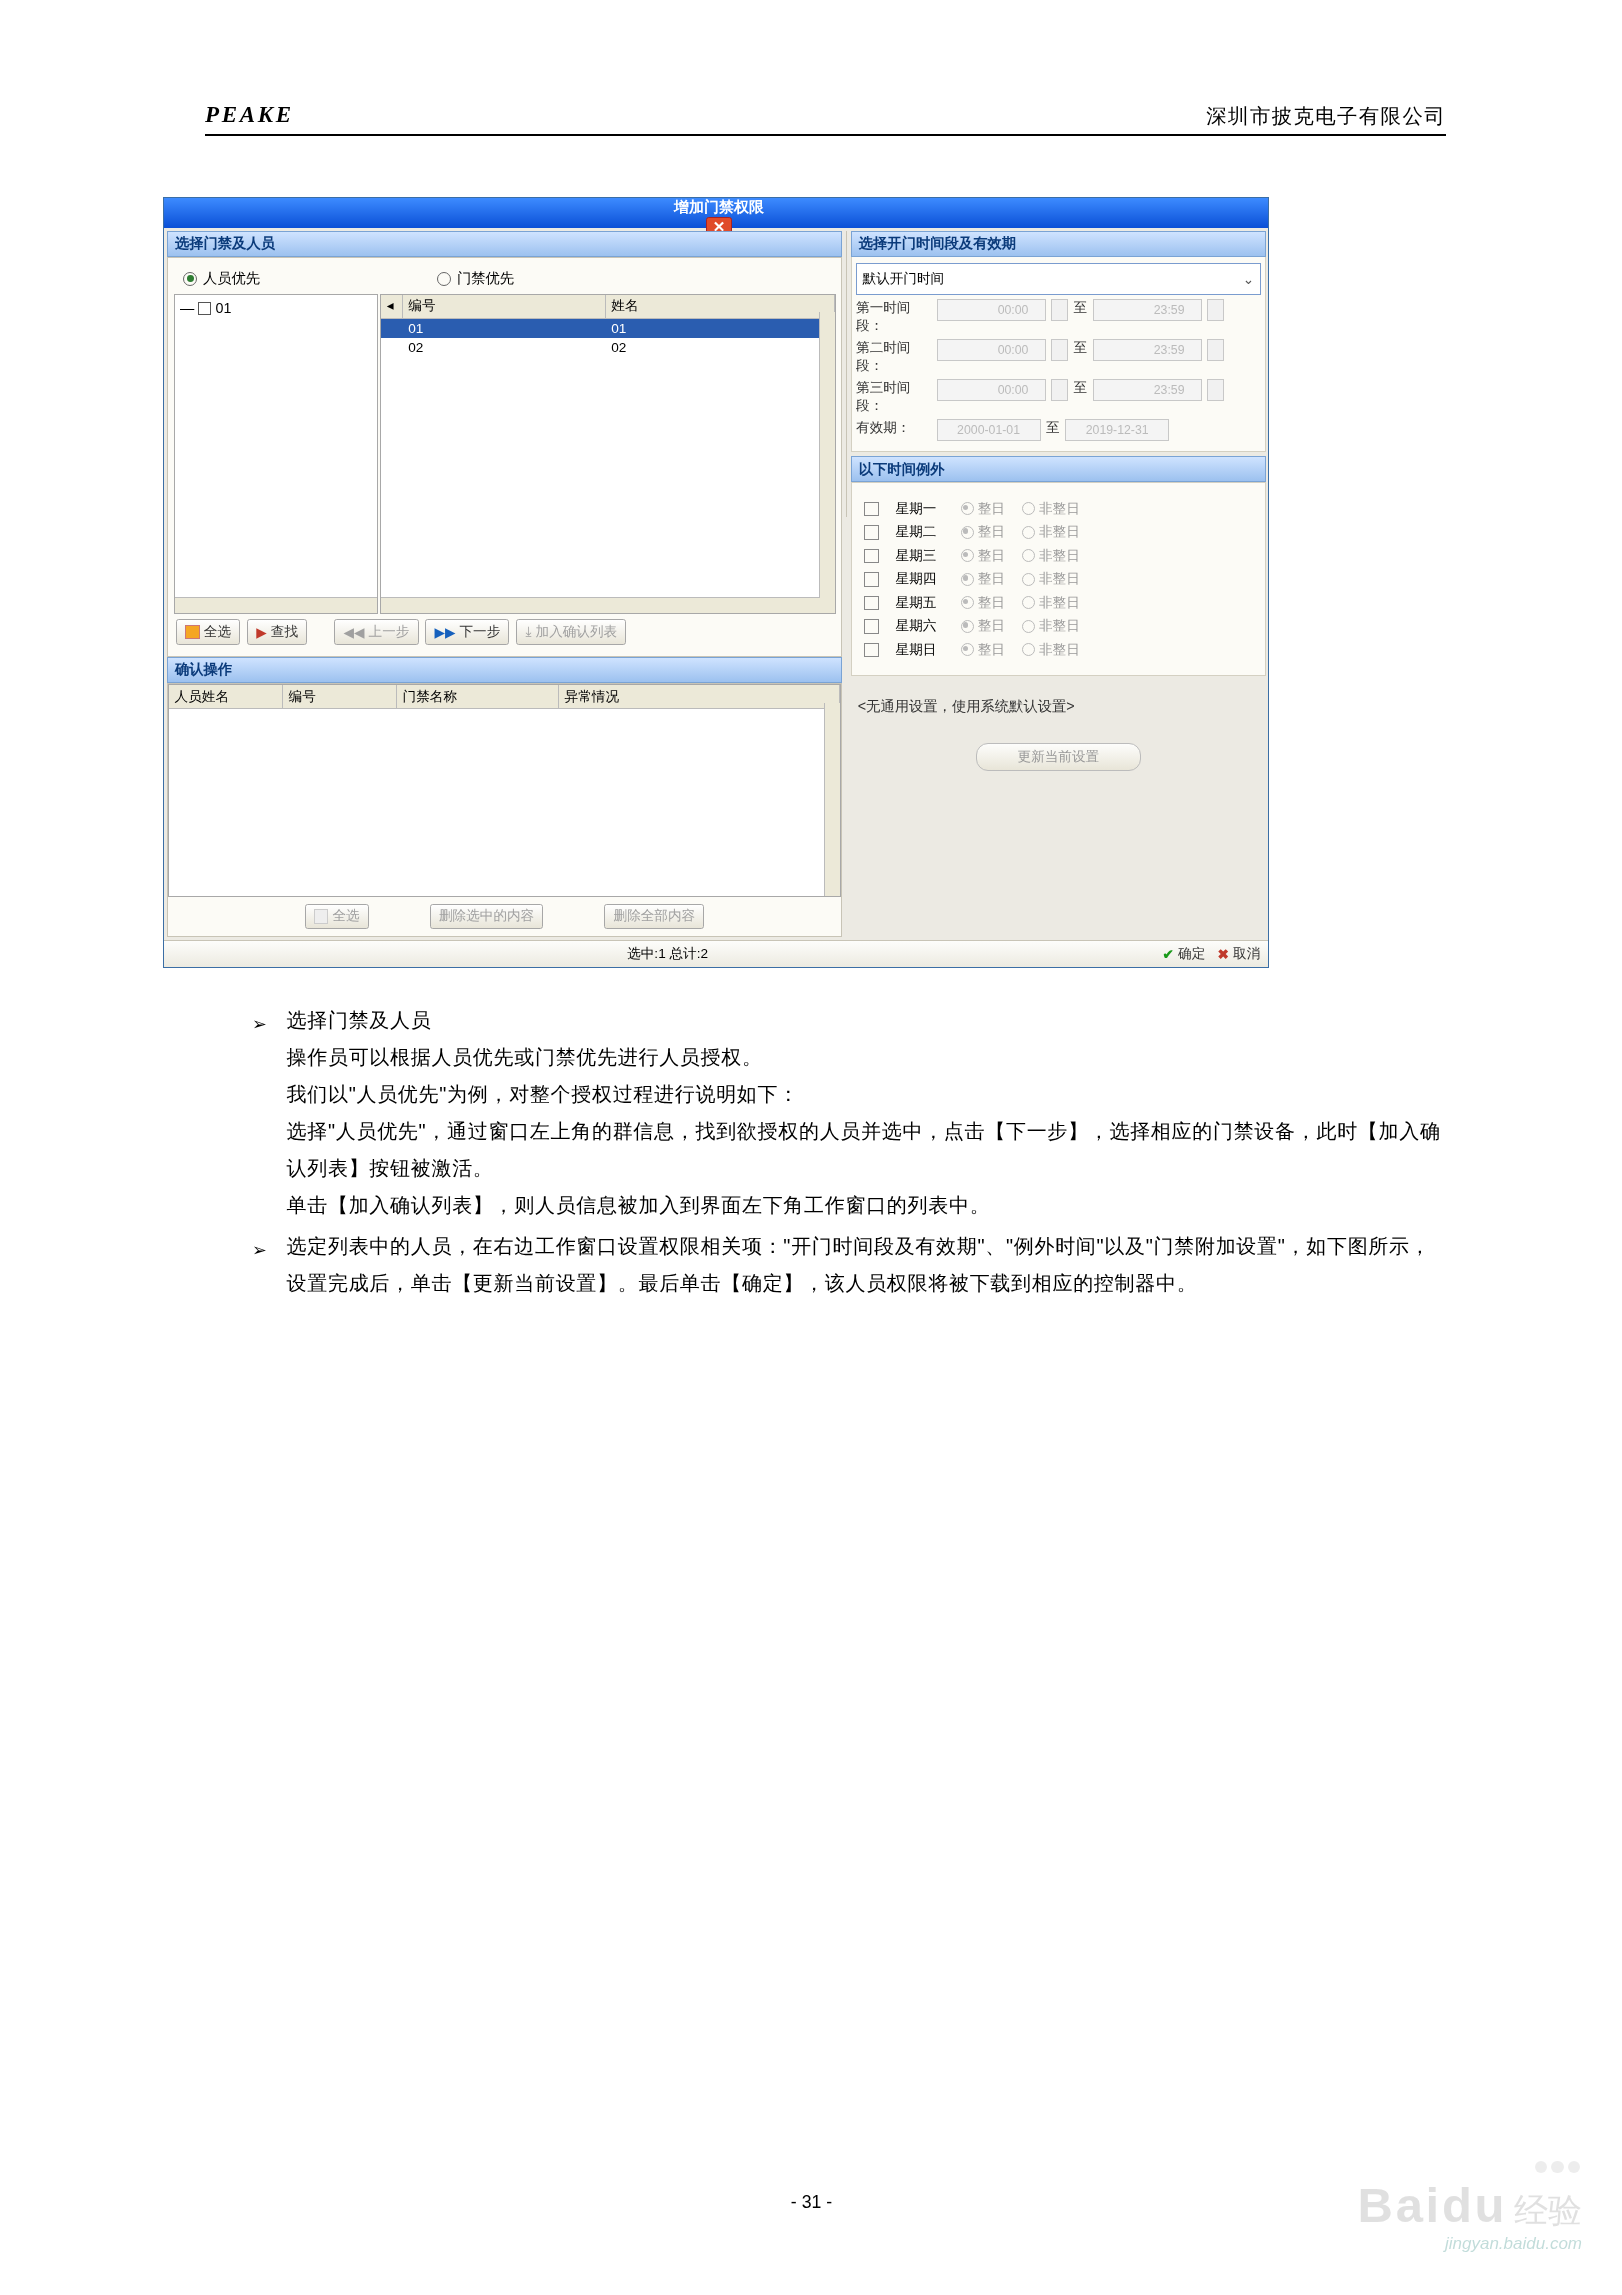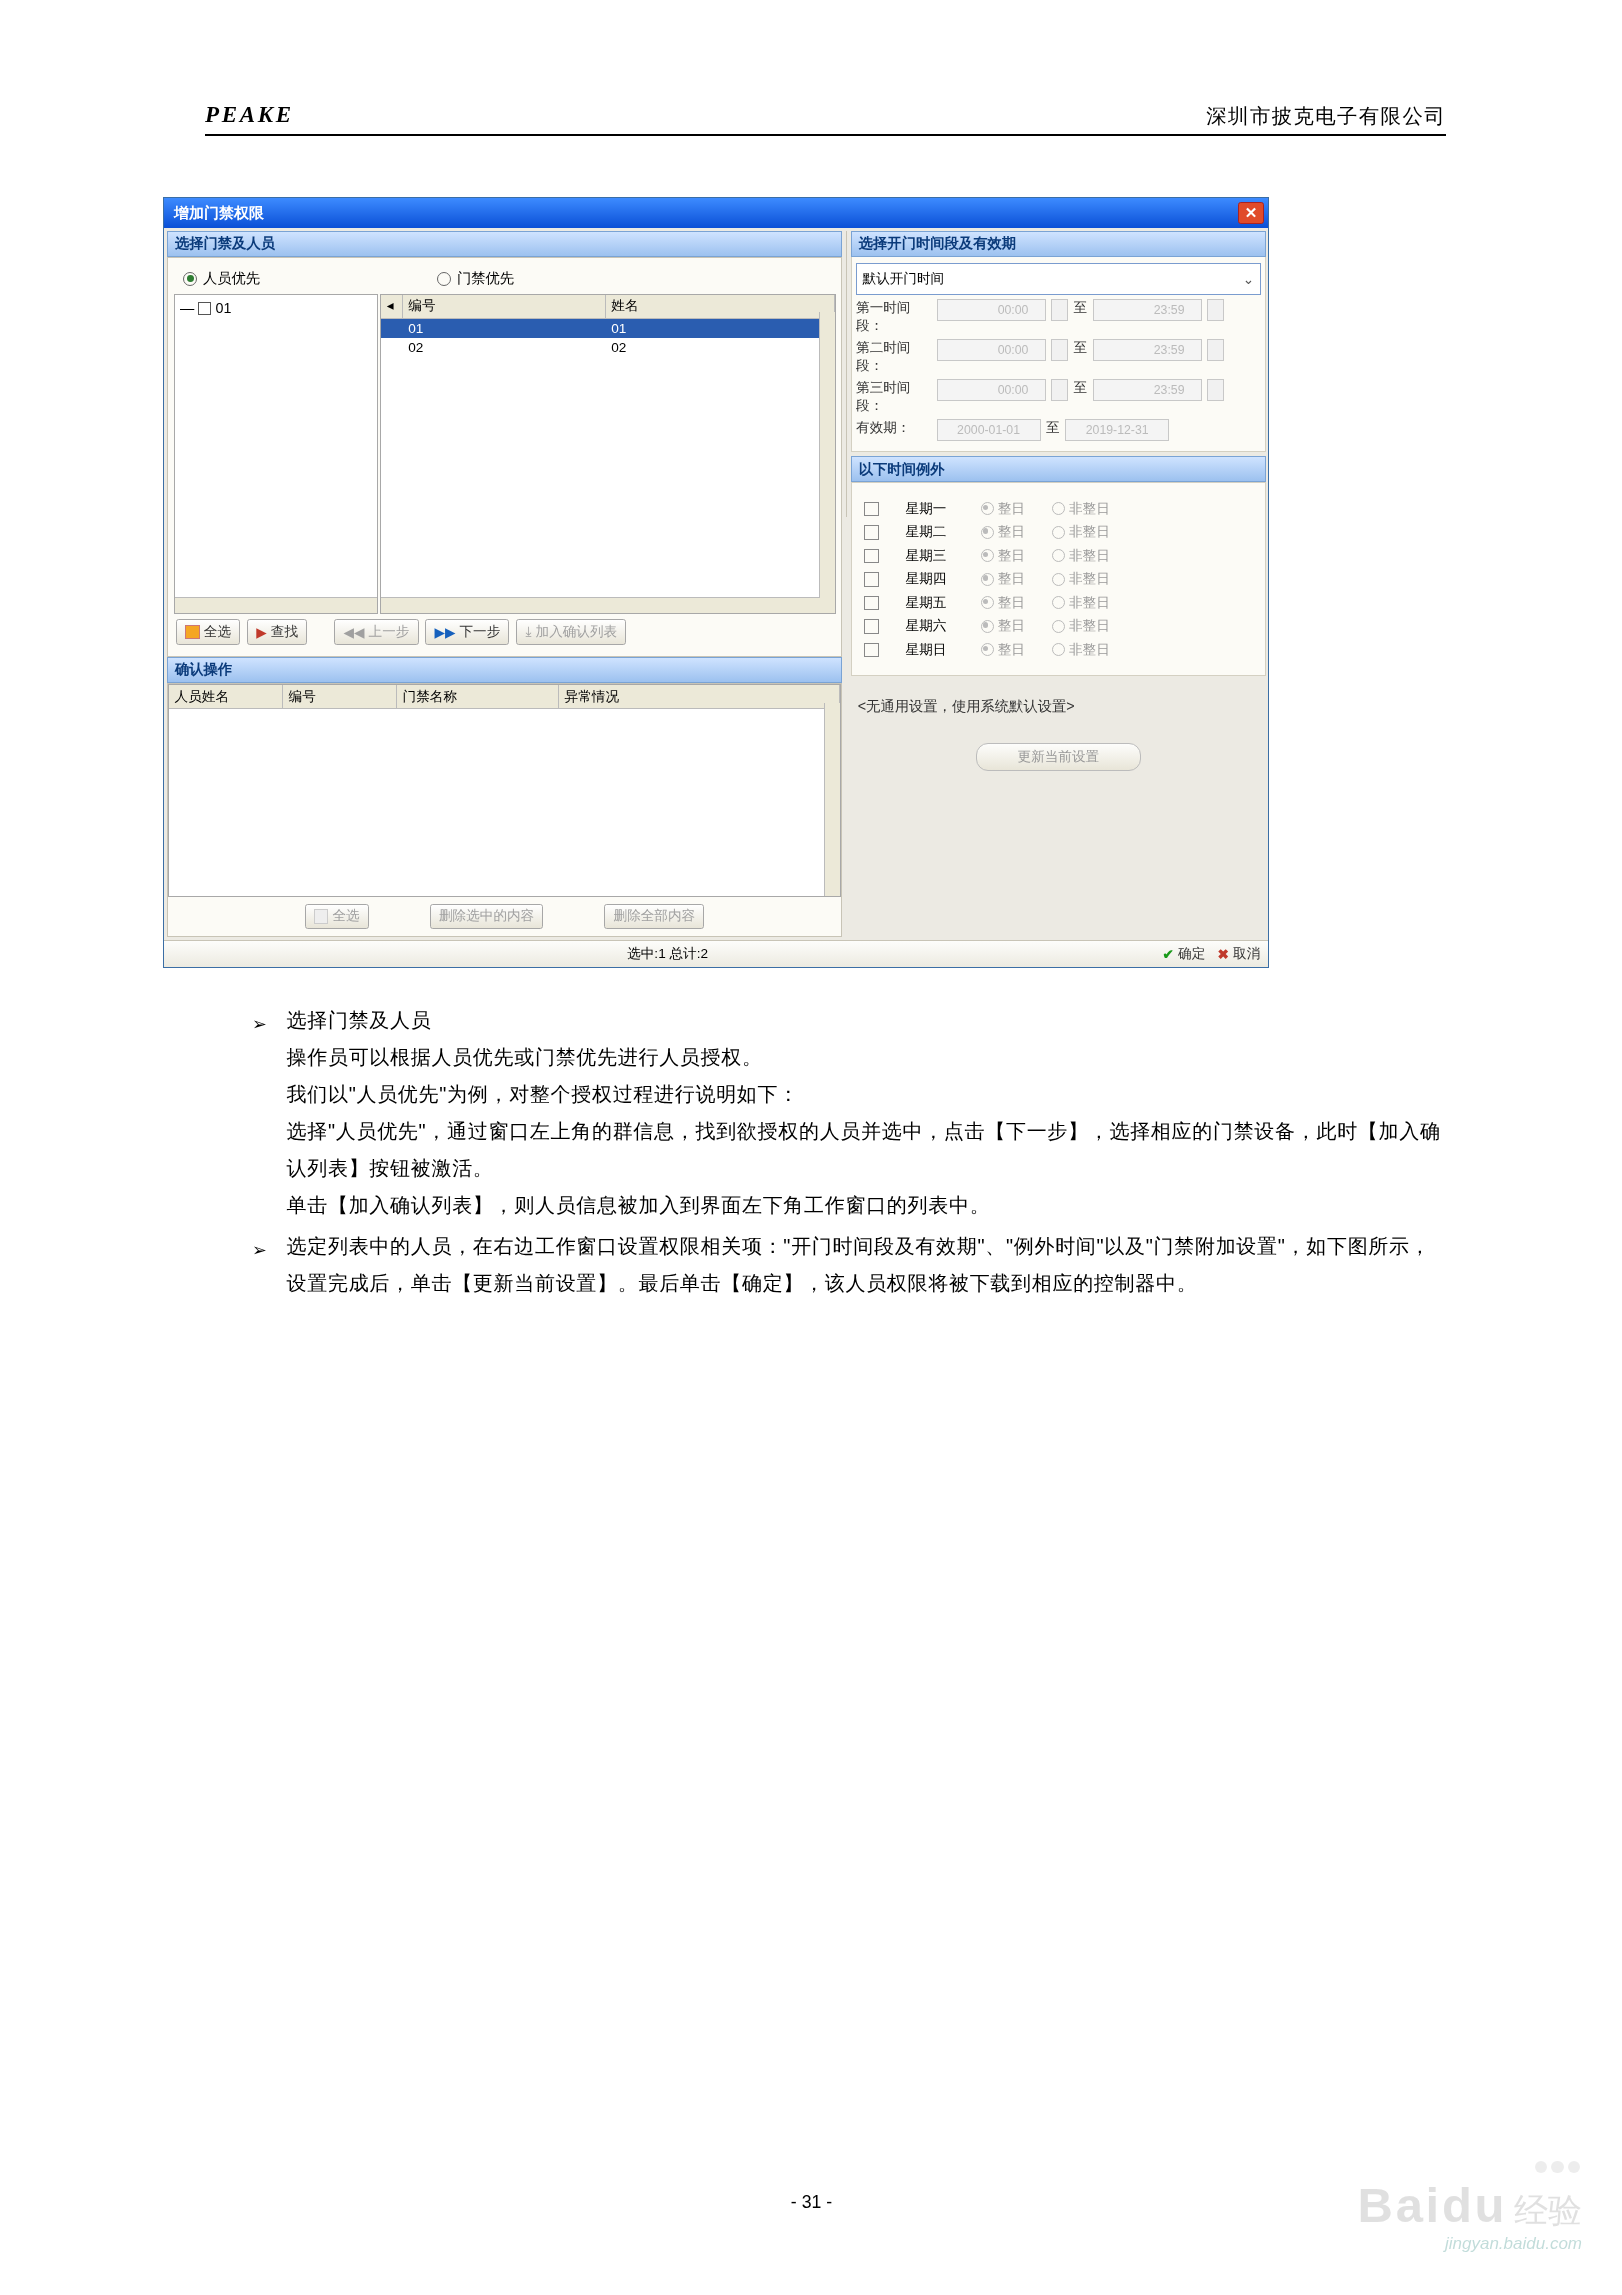--- a/index.html
+++ b/index.html
@@ -50,20 +50,21 @@
   .titlebar {
     height: 30px;
     background: linear-gradient(to bottom,#3d8bff 0%,#0a4fd6 100%);
     display: flex;
     align-items: center;
     justify-content: space-between;
     padding: 0 4.1px 0 9.5px;
     color: #fff;
     font-weight: bold;
     font-size: 15px;
+    flex-direction: column;
   }
   .close-btn {
     width: 24.5px;height:20.4px;background:#e04b2a;border:0.7px solid #a22;display:flex;align-items:center;justify-content:center;color:#fff;font-weight:bold;border-radius:2.7px;
   }
   .columns {
     display: flex;
     gap: 4.1px;
     padding: 2.7px;
   }
   .col-left { width: 675px; }
@@ -130,21 +131,21 @@
   .combo .dd{color:#555;}
   .time-grid{padding:5.5px 4.1px;background:#fcfbf6;border:0.7px solid #d4d0c2;border-top:none;}
   .tg-row{display:flex;align-items:flex-start;gap:5.5px;margin:4.1px 0;font-size:13.6px;}
   .tg-row .lbl{width:75px;color:#333;}
   .time-in{width:63px;height:20.4px;border:0.7px solid #c8c8c8;background:#f4f4f4;color:#bbb;display:flex;align-items:center;justify-content:center;font-size:12.3px;padding-left:44px;}
   .spin{width:15px;height:20.4px;border:0.7px solid #c8c8c8;background:#f1f1f1;}
   .zhi{color:#333;}
   .date-in{width:102px;height:20.4px;border:0.7px solid #c8c8c8;background:#f4f4f4;color:#bbb;display:flex;align-items:center;justify-content:center;font-size:12.3px;}
 
   .except{border:0.7px solid #d4d0c2;background:#fcfbf6;padding:11px 12.3px;}
-  .ex-row{display:flex;align-items:center;gap:27px;margin:5.5px 0;font-size:13.6px;}
+  .ex-row{display:flex;align-items:center;gap:17px;margin:5.5px 0;font-size:13.6px;}
   .ex-row .cb{width:12.3px;height:12.3px;border:0.7px solid #888;}
   .ex-row .rlabel{width:48px;}
   .ex-radio{display:flex;align-items:center;gap:4.1px;color:#999;}
   .ex-radio .rd{width:11px;height:11px;border:1.4px solid #bbb;border-radius:50%;}
   .ex-radio.sel .rd::after{content:"";display:block;width:5.5px;height:5.5px;background:#bbb;border-radius:50%;margin:1.4px;}
 
   .sys-msg{padding:20.4px 6.8px;color:#333;font-size:14.3px;}
   .update-btn{border:0.7px solid #bcbcbc;background:linear-gradient(#fdfdfb,#e8e5d8);padding:4.1px 41px;color:#999;border-radius:12px;font-size:13.6px;margin:6.8px auto 5.5px;display:block;width:fit-content;}
 
   .statusbar{

